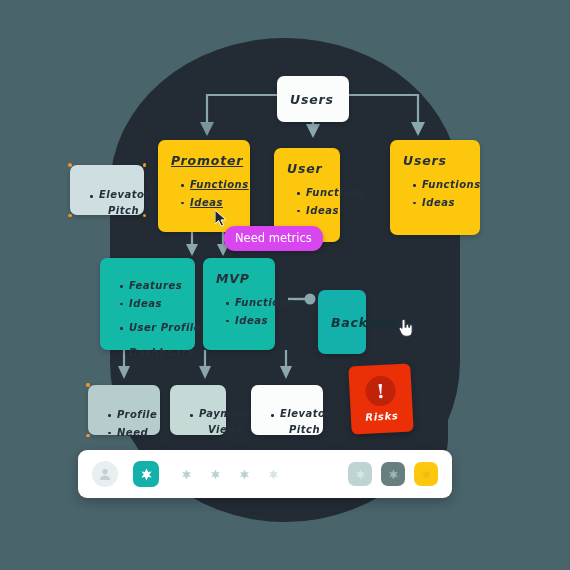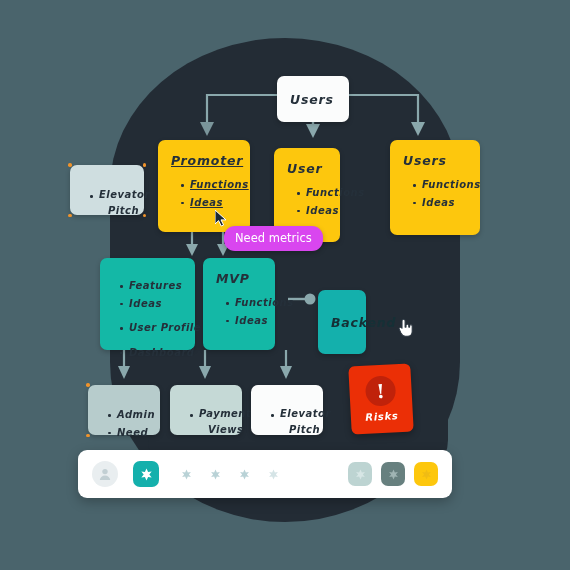--- a/index.html
+++ b/index.html
@@ -293,28 +293,28 @@
     </ul>
   </div>
 
   <div class="node c-teal centered" style="left:318px; top:265px; width:48px; height:64px;margin-top:25px;">
     <div class="title">Backend</div>
   </div>
 
 
   <div class="node c-mist" style="left:88px; top:385px; width:72px; height:50px; padding:13px 10px;">
     <ul>
-      <li>Admin</li>
+      <li>Profile</li>
       <li>Need</li>
     </ul>
     <span class="hdot" style="left:-2px; top:-2px;"></span>
     <span class="hdot" style="left:-2px; bottom:-2px;"></span>
   </div>
 
-  <div class="node c-sage" style="left:170px; top:385px; width:72px; height:50px; padding:13px 10px;">
+  <div class="node c-sage" style="left:170px; top:385px; width:56px; height:50px; padding:13px 10px;">
     <ul>
       <li class="wrap"><span>Payment</span><br><span style="padding-left:9px;display:inline-block">Views</span></li>
     </ul>
   </div>
 
   <div class="node c-white" style="left:251px; top:385px; width:72px; height:50px; padding:13px 10px;">
     <ul>
       <li class="wrap"><span>Elevator</span><br><span style="padding-left:9px;display:inline-block">Pitch</span></li>
     </ul>
   </div>

